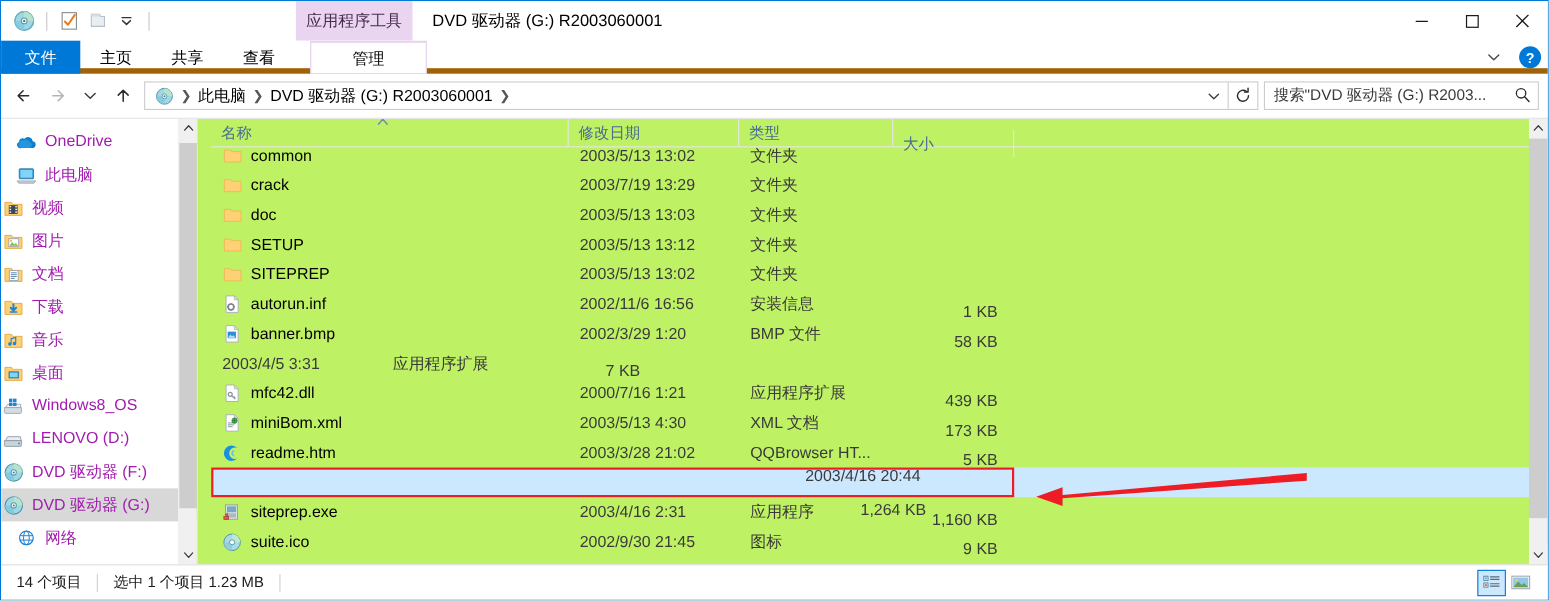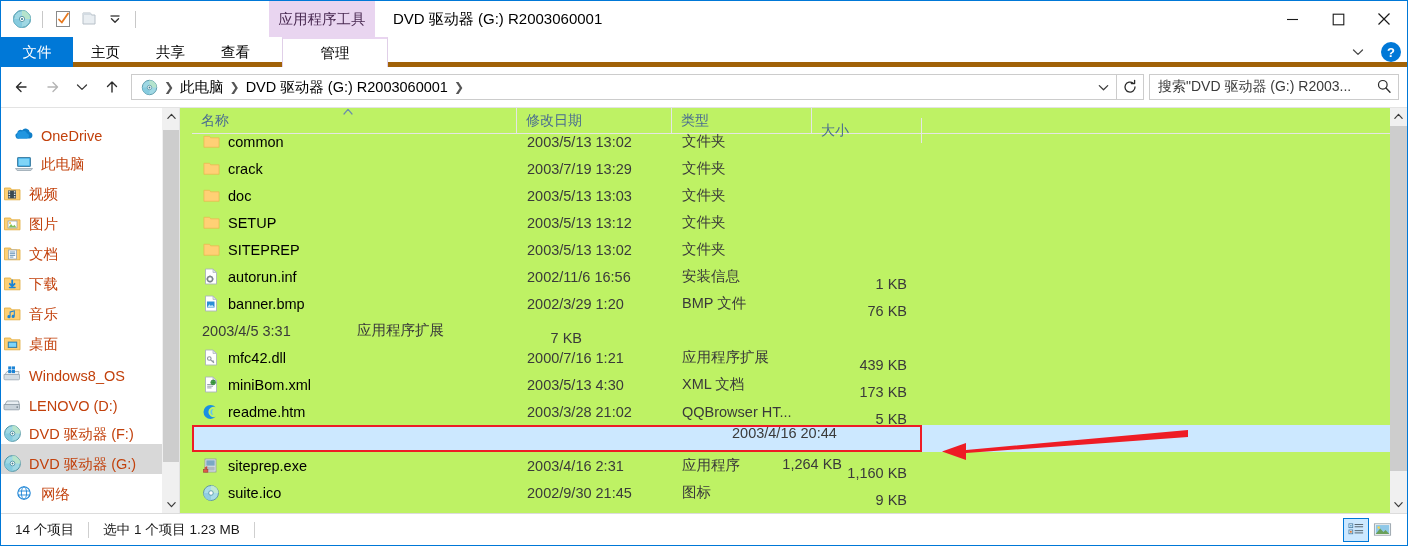--- a/index.html
+++ b/index.html
@@ -109,22 +109,22 @@
   
   .body { flex: 1; display: flex; position: relative; overflow: hidden; border-top: 1px solid #e3e3e3;}
 
   
   .sidebar {
     width: 178px; min-width:178px; background: #ffffff;
     position: relative; overflow: hidden;
     padding-top: 6px;
   }
   .nav-item {
-    height: 30px; display: flex; align-items: flex-end;
-    font-size: 14.5px; color: #c2410c; white-space: nowrap;
+    height: 30px; display: flex; align-items: center;
+    font-size: 14.5px; color: #a21caf; white-space: nowrap;
   }
   .nav-item .ico { width: 22px; height: 22px; display:flex; align-items:center; justify-content:center; margin-right: 6px; flex: 0 0 22px;}
   .nav-item.lvl0 { padding-left: 12px; }
   .nav-item.lvl1 { }
   .nav-item.selected { background: #d8d8d8; }
   .sb-scroll {
     position: absolute; right: 0; top: 0; width: 17px; height: 100%;
     background: #f0f0f0; border-left: 1px solid #f0f0f0;
   }
   .sb-arrow { height: 17px; display:flex; align-items:center; justify-content:center; background:#f0f0f0;}
@@ -623,21 +623,21 @@
                 <path d="M2.5 1 h7.5 L13.5 4.5 V16 H2.5 Z" fill="#ffffff" stroke="#aab3ba" stroke-width=".9"></path>
                 <path d="M10 1 V4.5 H13.5 Z" fill="#dde3e8" stroke="#aab3ba" stroke-width=".7"></path>
                 <rect x="4" y="6.5" width="7.5" height="6" fill="#2b8fd6"></rect>
                 <path d="M4.4 12 L6.4 9.2 L7.9 11 L9.1 9.8 L11.1 12 Z" fill="#bfe3f5"></path>
               </svg>
             </span>
             <span>banner.bmp</span>
           </div>
           <div class="c-date">2002/3/29 1:20</div>
           <div class="c-type">BMP 文件</div>
-          <div class="c-size">76 KB</div>
+          <div class="c-size">58 KB</div>
         </div>
 
         <div class="row">
           <div class="c-date">2003/4/5 3:31</div>
           <div class="c-type">应用程序扩展</div>
           <div class="c-size">7 KB</div>
         </div>
 
         <div class="row">
           <div class="c-name">

